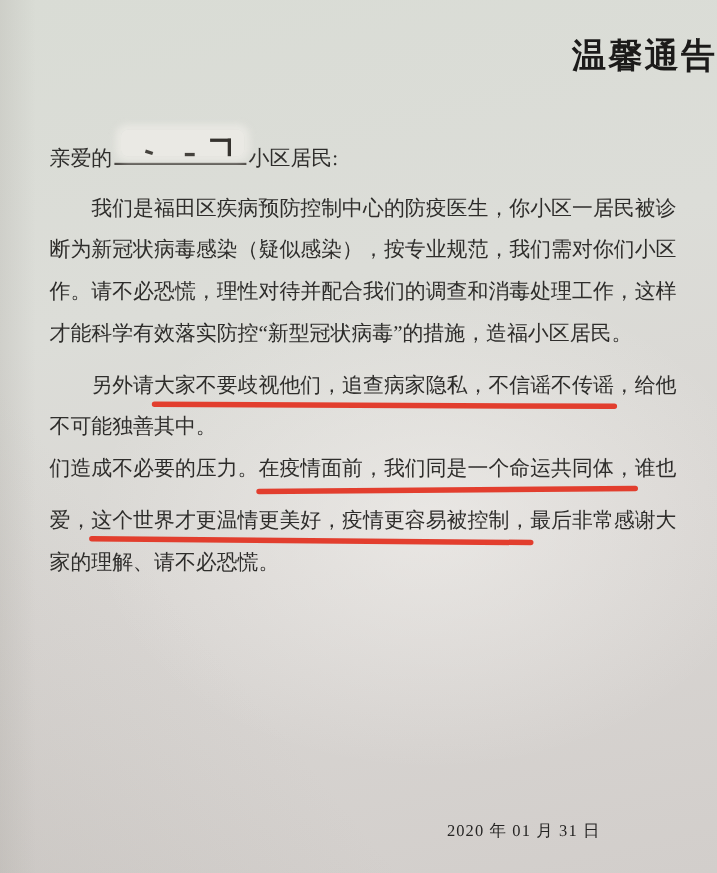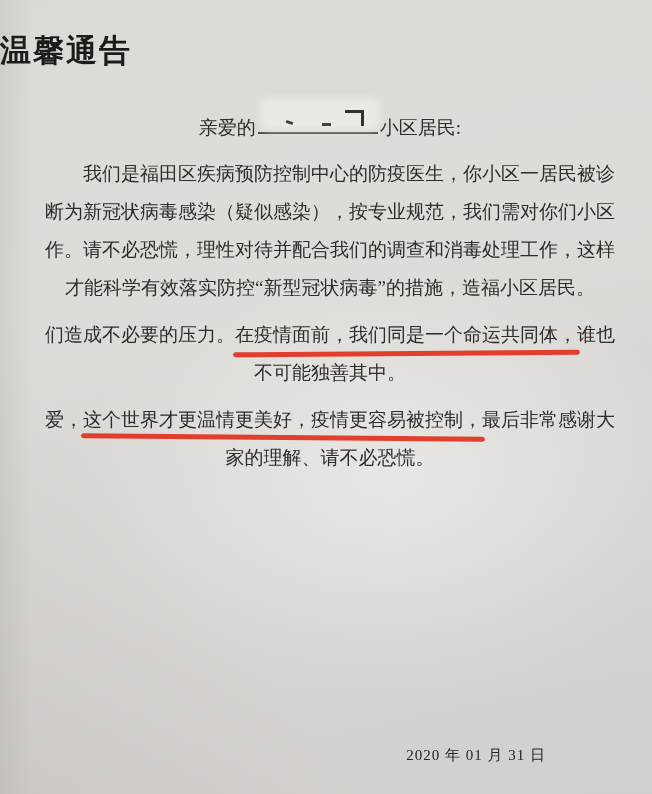--- a/index.html
+++ b/index.html
@@ -16,34 +16,33 @@
     color: #2e2d2b;
     background:
       linear-gradient(to right, rgba(175,172,166,0.28) 0%, rgba(175,172,166,0) 5%),
       linear-gradient(to top right, rgba(165,160,154,0.18) 0%, rgba(165,160,154,0) 28%),
       radial-gradient(ellipse 430px 310px at 60% 60%, rgba(246,244,241,0.55) 0%, rgba(246,244,241,0) 72%),
       linear-gradient(168deg, #d9dcd5 0%, #dcddd8 34%, #d9d6d3 62%, #d2cecb 100%);
   }
   .title {
     margin: 0;
     padding-top: 30px;
-    text-align: left;
+    text-align: right;
     font-size: 31px;
     font-weight: bold;
     letter-spacing: 2px;
     color: #1c1b1a;
   }
   .content {
     position: absolute;
-    top: 108px;
+    top: 124px;
     left: 45px;
     width: 570px;
     font-size: 19px;
     letter-spacing: 0px;
-    text-align: center;
   }
   .salutation {
     height: 38px;
     line-height: 38px;
     white-space: nowrap;
   }
   .blank {
     position: relative;
     display: inline-block;
     width: 120px;
@@ -147,22 +146,23 @@
     <div class="salutation"><span class="seg">亲爱的</span><span class="blank"><span class="smudge"></span><span class="dot-mark-1"></span><span class="dot-mark-2"></span><span class="bracket-mark"></span></span><span class="seg">小区居民:</span></div>
 
     <div class="para para-gap">
       <div class="line indent"><span class="seg">我们是福田区疾病预防控制中心的防疫医生，你小区一居民被诊</span></div>
       <div class="line"><span class="seg">断为新冠状病毒感染（疑似感染），按专业规范，我们需对你们小区</span></div>
       <div class="line"><span class="seg">作。请不必恐慌，理性对待并配合我们的调查和消毒处理工作，这样</span></div>
       <div class="line"><span class="seg">才能科学有效落实防控“新型冠状病毒”的措施，造福小区居民。</span></div>
     </div>
 
     <div class="para para-gap">
+      <div class="line indent"><span class="seg">另外请</span><span class="redline tilt-a">大家不要歧视他们，追查病家隐私，不信谣不传谣</span><span class="seg">，给他</span></div>
+      <div class="line"><span class="seg">不可能独善其中。</span></div>
       <div class="line"><span class="seg">们造成不必要的压力。</span><span class="redline tilt-b">在疫情面前，我们同是一个命运共同体，</span><span class="seg">谁也</span></div>
-      <div class="line"><span class="seg">不可能独善其中。</span></div>
     </div>
 
     <div class="para para-gap">
       <div class="line"><span class="seg">爱，</span><span class="redline tilt-d">这个世界才更温情更美好，疫情更容易被控制，</span><span class="seg">最后非常感谢大</span></div>
       <div class="line"><span class="seg">家的理解、请不必恐慌。</span></div>
     </div>
 
   </div>
 
   <div class="date-line">2020 年 01 月 31 日</div>

